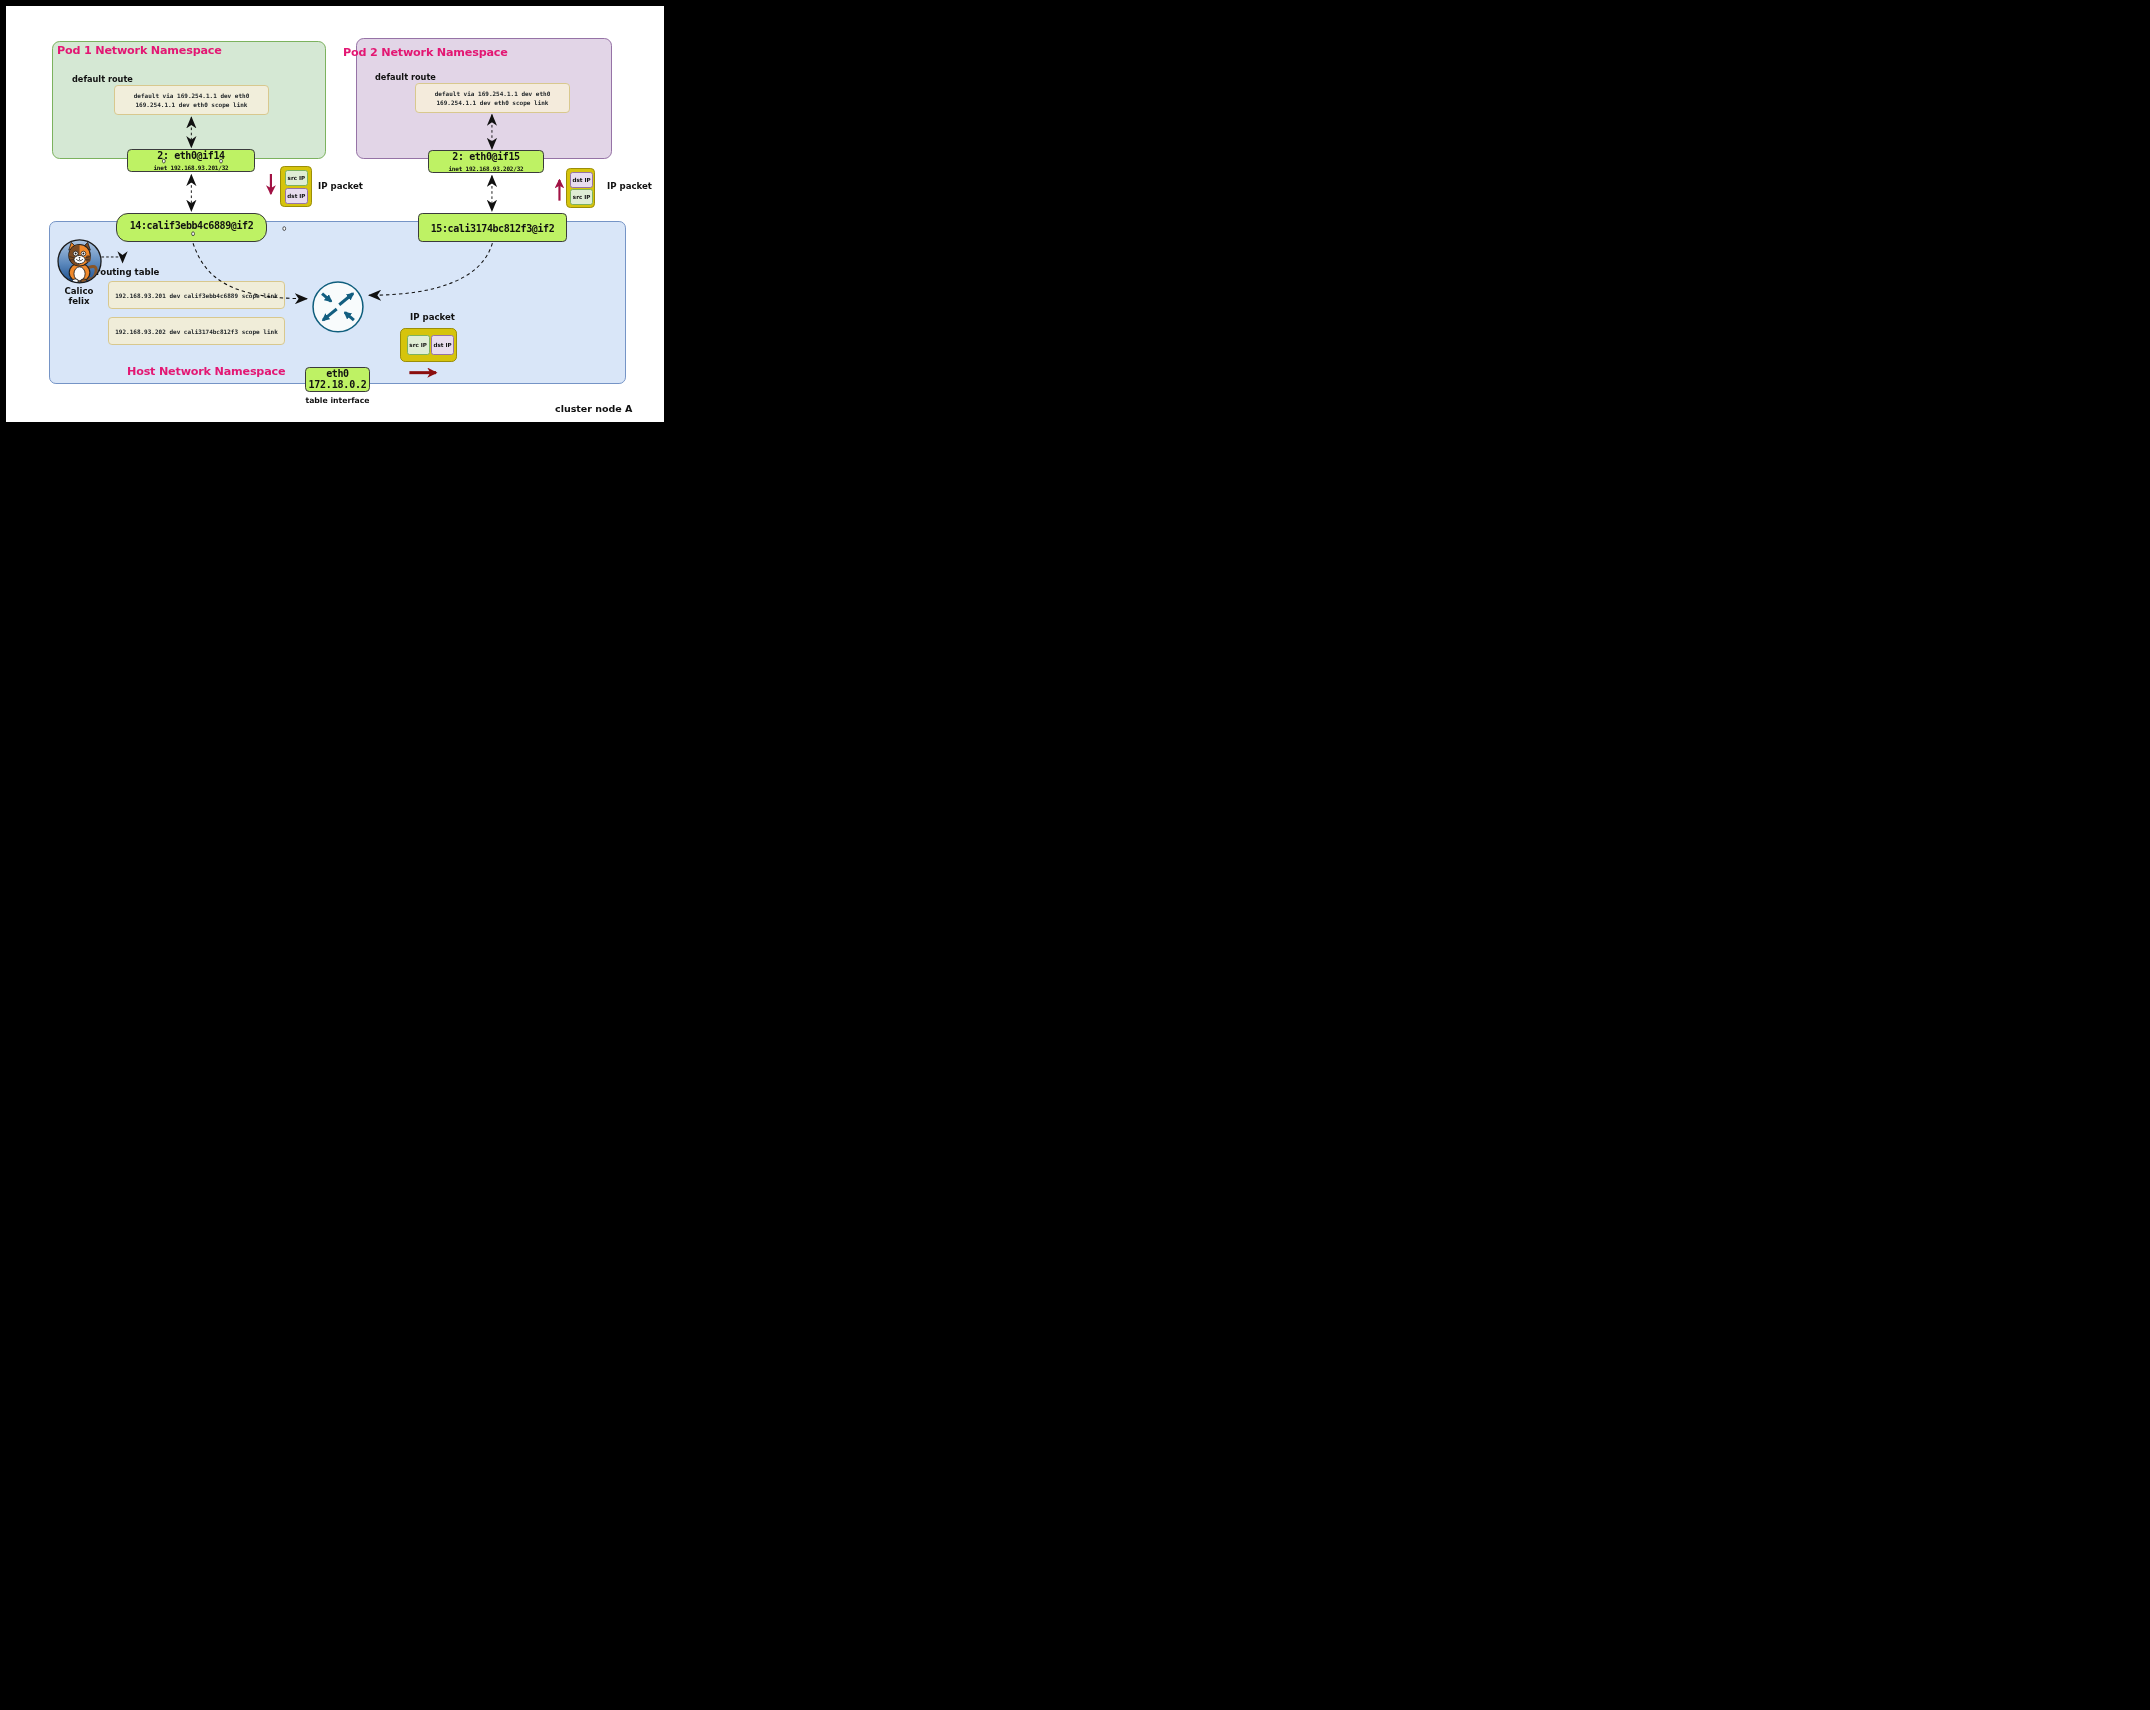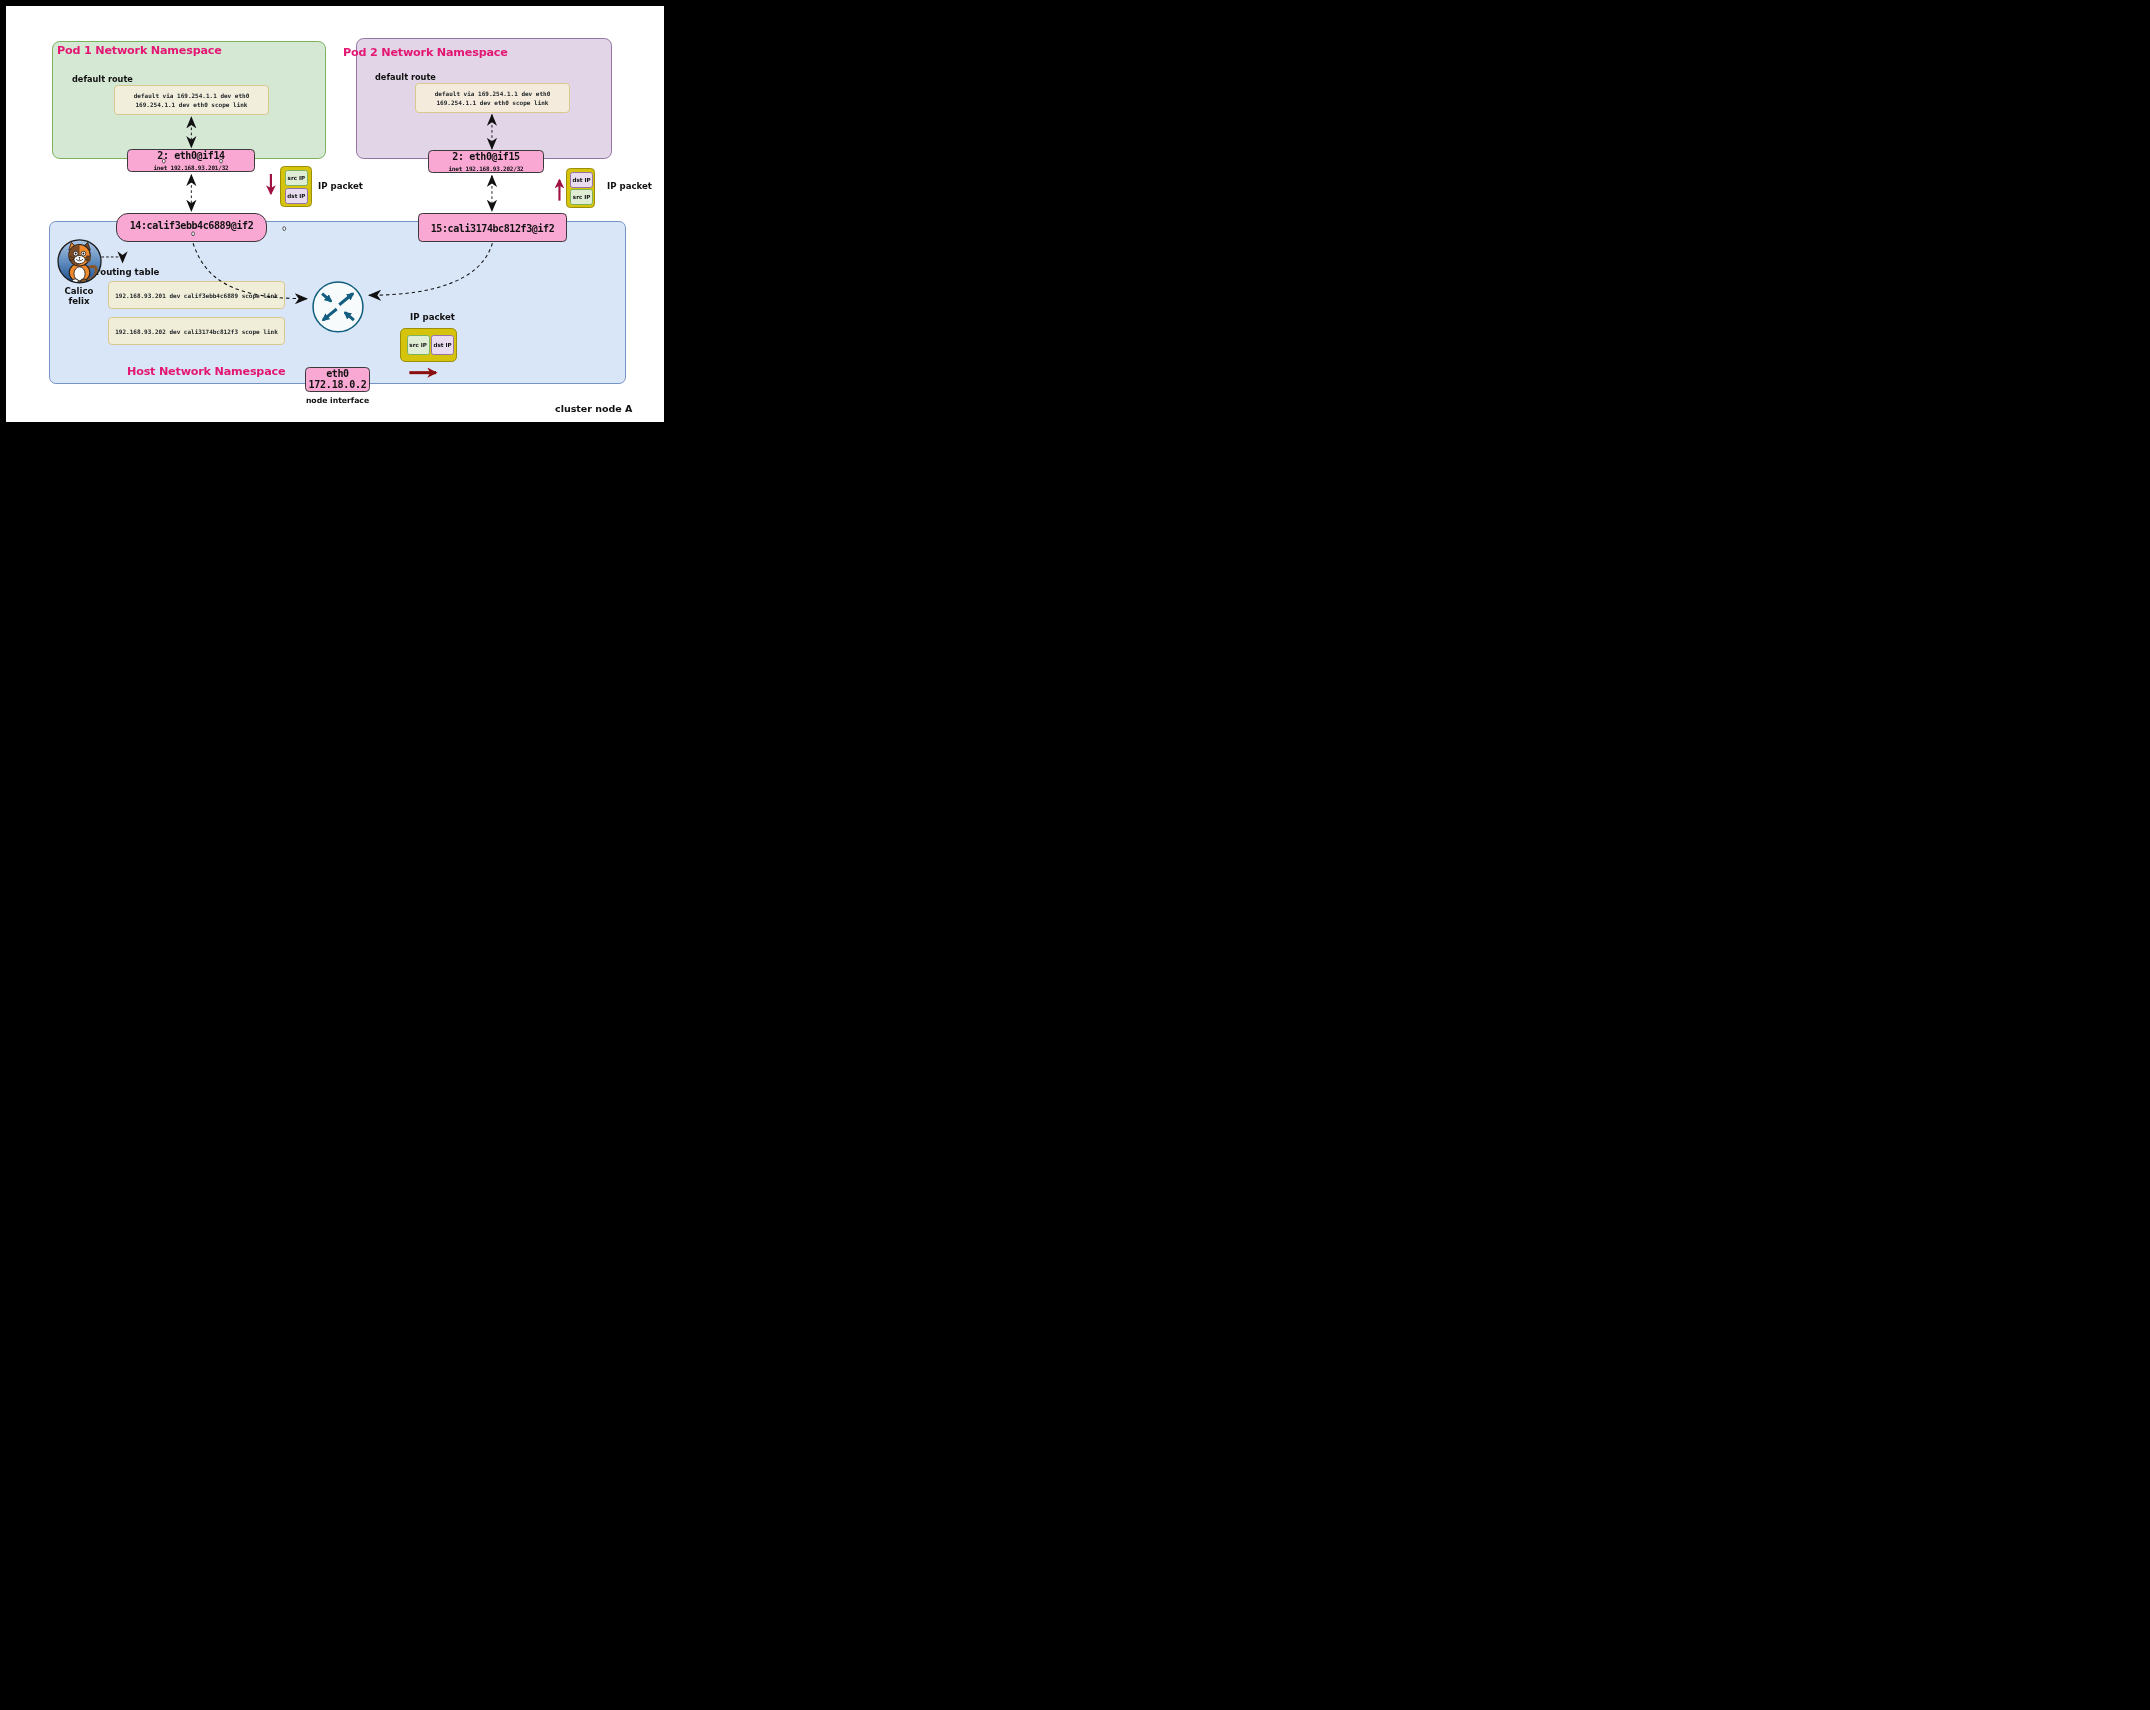--- a/index.html
+++ b/index.html
@@ -11,21 +11,21 @@
   .pod2{left:350px;top:32px;width:256px;height:121px;background:#E2D5E7;border:1.3px solid #9673A6;}
   .host{left:43px;top:215px;width:577px;height:163px;background:#D9E6F8;border:1.3px solid #7594C6;border-radius:6.9px;}
   .ns-title{position:absolute;font-size:11.2px;font-weight:bold;color:#E31773;letter-spacing:-0.2px;white-space:nowrap;}
   .hand{color:#141414;font-weight:600;}
   .route-box{position:absolute;background:#F1EEDB;border:0.9px solid #D8C88E;border-radius:3.9px;box-sizing:border-box;
              font-family:"DejaVu Sans Mono", monospace;font-weight:bold;color:#23282B;
              font-size:6px;line-height:9px;text-align:center;padding-top:5.2px;}
   .entry-box{position:absolute;background:#F0EDD9;border:0.9px solid #D8C88E;border-radius:3.9px;box-sizing:border-box;
              font-family:"DejaVu Sans Mono", monospace;font-weight:bold;color:#23282B;
              font-size:6px;text-align:center;}
-  .iface{position:absolute;background:#f9a8d4;border:1.1px solid #3A3A3C;border-radius:4.3px;box-sizing:border-box;
+  .iface{position:absolute;background:#bef264;border:1.1px solid #3A3A3C;border-radius:4.3px;box-sizing:border-box;
          text-align:center;font-family:"DejaVu Sans Mono", monospace;font-weight:bold;color:#111;}
   .iface .t1{font-size:10px;line-height:11.2px;margin-top:0.4px;letter-spacing:-0.4px;}
   .iface .t2{font-size:6px;line-height:6.9px;margin-top:3px;letter-spacing:-0.2px;}
   .packet{position:absolute;background:#D6C40C;border:1.1px solid #9B8E08;border-radius:4.3px;box-sizing:border-box;}
   .field{position:absolute;border-radius:2.6px;box-sizing:border-box;display:flex;align-items:center;justify-content:center;
          font-size:5.6px;font-weight:bold;color:#111;}
   .f-src{background:#DFEDD5;border:0.9px solid #7CB25E;}
   .f-dst{background:#E8DCEE;border:0.9px solid #9673A6;}
   .lbl{position:absolute;color:#111;white-space:nowrap;}
   svg.overlay{position:absolute;left:0;top:0;width:670px;height:428px;pointer-events:none;}
@@ -95,21 +95,21 @@
   <div class="lbl hand" style="left:404px;top:306px;font-size:8.6px;">IP packet</div>
   <div class="packet" style="left:394px;top:322px;width:57px;height:34px;border-radius:5.2px;">
     <div class="field f-src" style="left:5.6px;top:6px;width:23px;height:20px;">src IP</div>
     <div class="field f-dst" style="left:30px;top:6px;width:23px;height:20px;">dst IP</div>
   </div>
 
   <div class="iface" style="left:299px;top:361px;width:65px;height:25px;">
     <div class="t1">eth0</div>
     <div class="t2" style="font-size:10px;margin-top:2px;">172.18.0.2</div>
   </div>
-  <div class="lbl hand center" style="left:295px;top:390px;width:73px;font-size:7.7px;font-weight:700;">node interface</div>
+  <div class="lbl hand center" style="left:295px;top:390px;width:73px;font-size:7.7px;font-weight:700;">table interface</div>
 
   <div class="lbl" style="left:549px;top:397px;font-size:9.5px;font-weight:bold;">cluster node A</div>
 
   <svg class="overlay" viewBox="14 14 1558 994">
     <defs>
       <marker id="mb" viewBox="0 0 12 10" refX="11" refY="5" markerWidth="13" markerHeight="11" orient="auto-start-reverse">
         <polygon points="0,0 12,5 0,10 3.5,5" fill="#111"></polygon>
       </marker>
       <marker id="mm" viewBox="0 0 14 14" refX="12" refY="7" markerWidth="4.6" markerHeight="4.6" orient="auto">
         <polygon points="0,0 14,7 0,14 4,7" fill="#A11244"></polygon>

